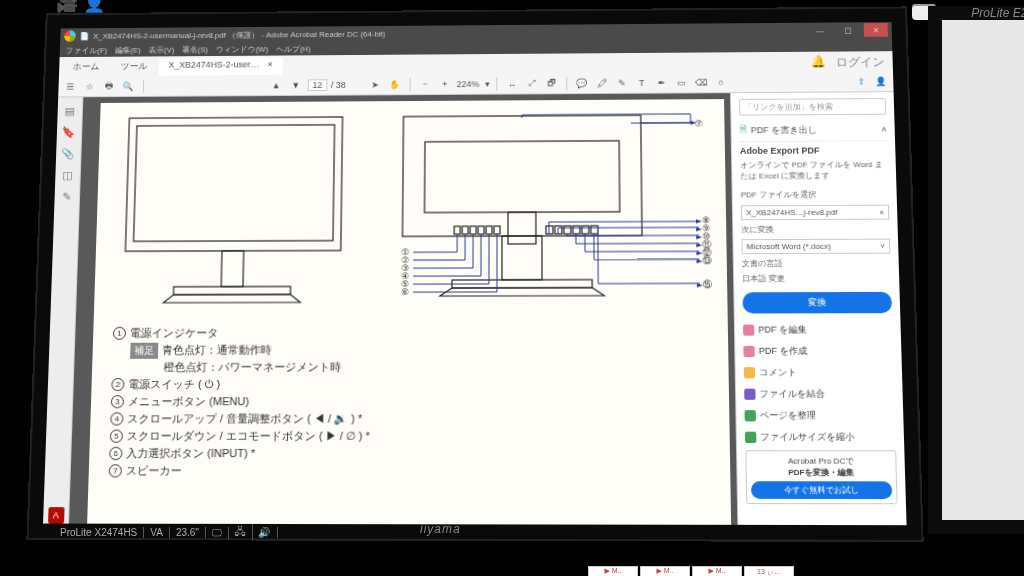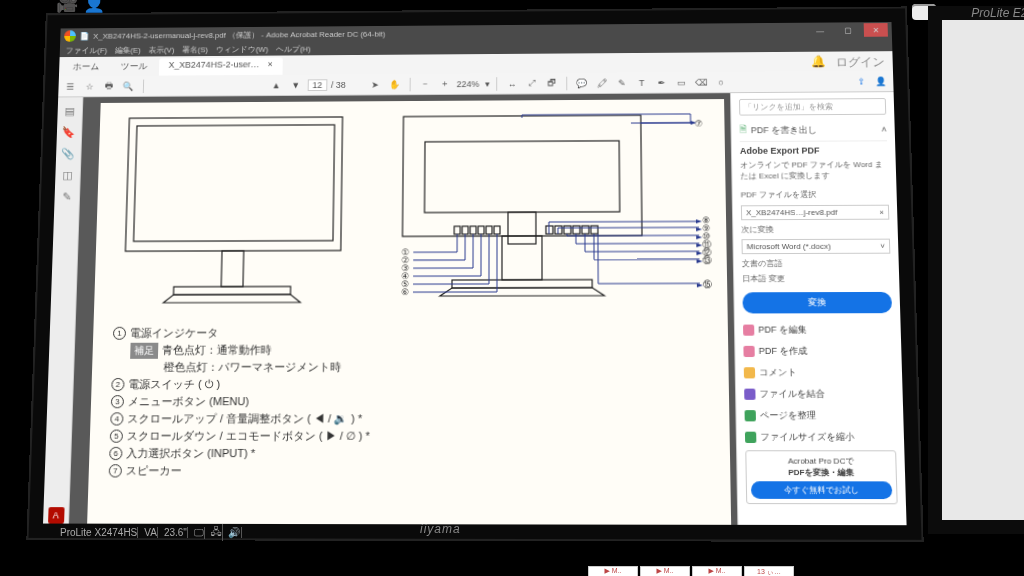--- a/index.html
+++ b/index.html
@@ -6,21 +6,21 @@
   body { width: 1024px; height: 576px; background: #000; position: relative; overflow: hidden; }
   
   .photo { position: absolute; inset: 0;
     perspective: 1800px; perspective-origin: 50% 30%; }
   .screen { position: absolute; left: 48px; top: 20px; width: 848px; height: 500px;
     transform: rotateX(8deg) rotateY(-2deg);
     background: #ddd; box-shadow: 0 0 0 14px #0a0a0a, 0 0 0 16px #222;
     overflow: hidden; font-size: 9px; }
   .bezel-brand { position: absolute; left: 420px; top: 522px; color: #888; font-size: 12px; font-style: italic; letter-spacing: 1px; }
   .monitor-info { position: absolute; left: 60px; top: 524px; color: #aaa; font-size: 10px; display:flex; gap:6px; align-items:center;}
-  .monitor-info span{border-right:1px solid #555;}
+  .monitor-info span{border-right:1px solid #555;padding-right:6px;}
   .second-monitor { position:absolute; right:0; top:20px; width:82px; height:500px;
     background:#e8e8e8;  box-shadow: 0 0 0 14px #0c0c0c; }
   .second-brand{position:absolute;right:-10px;top:6px;color:#888;font-style:italic;font-size:12px;}
   .webcam{position:absolute;left:56px;top:-8px;color:#ddd;font-size:18px;}
   .webcam2{position:absolute;right:88px;top:4px;width:24px;height:16px;background:#eee;border-radius:4px;
     box-shadow:0 2px 0 #999 inset;}
 
   
   .acrobat { position: absolute; inset: 0; background: #4a4a4a; display:flex; flex-direction:column;}
   .titlebar { height: 16px; background:#4a4a4a; color:#ccc; display:flex; align-items:center; font-size:8px; padding:0 4px; gap:4px;}

